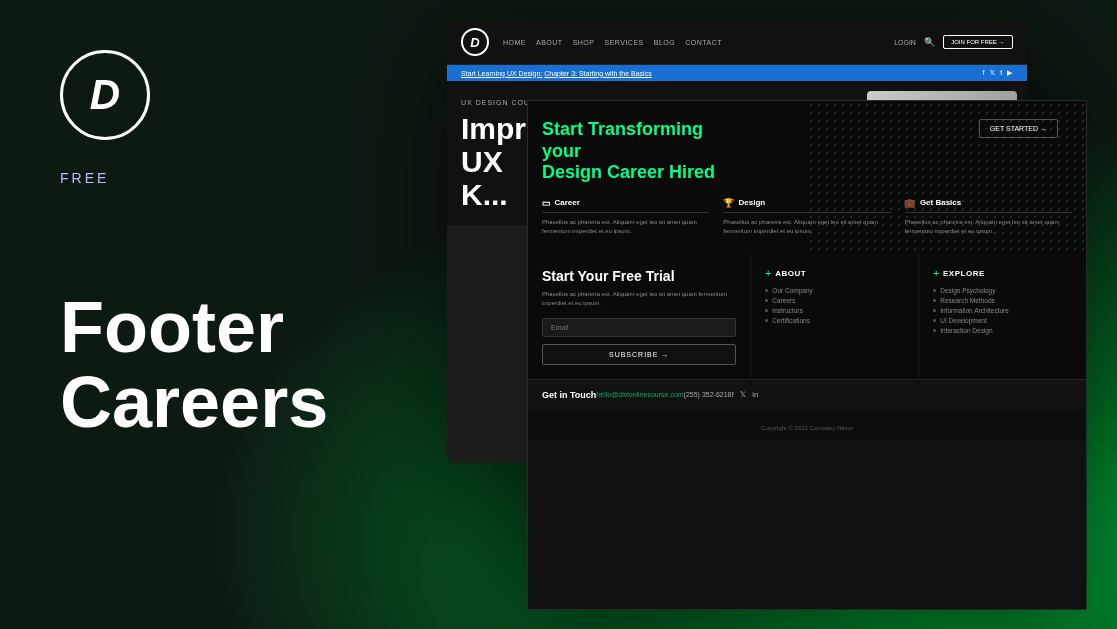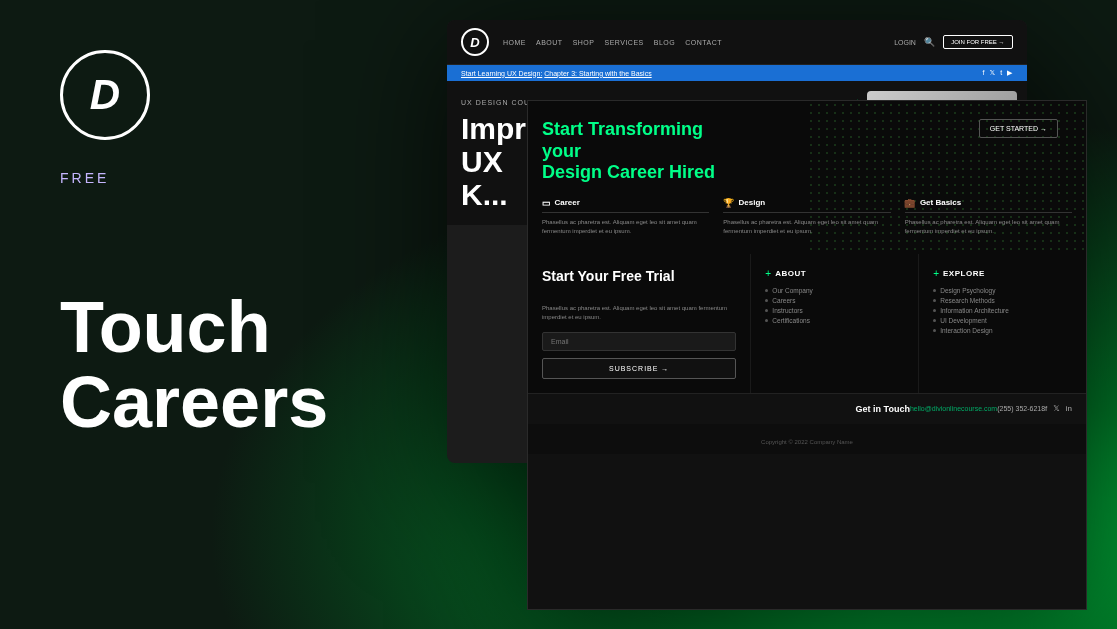--- a/index.html
+++ b/index.html
@@ -304,21 +304,21 @@
     .trial-col {
       flex: 1.4;
       padding: 14px;
       border-right: 1px solid #1a1a1a;
     }
 
     .trial-title {
       font-size: 14px;
       font-weight: 900;
       color: white;
-      margin-bottom: 20px;
+      margin-bottom: 6px;
     }
 
     .trial-text {
       font-size: 6px;
       color: #888;
       line-height: 1.5;
       margin-bottom: 8px;
     }
 
     .email-input-mock {
@@ -394,21 +394,21 @@
       font-size: 6.5px;
       color: #888;
     }
 
     
     .contact-bar {
       background: #111;
       padding: 10px 14px;
       display: flex;
       align-items: center;
-      justify-content: flex-end;
+      justify-content: flex-start;
       border-top: 1px solid #222;
     }
 
     .contact-label {
       font-size: 9px;
       font-weight: bold;
       color: white;
     }
 
     .contact-email {
@@ -482,21 +482,21 @@
 
 <div class="bg-gradient"></div>
 
 <div class="left-panel">
   <div class="logo-circle">
     <span class="logo-d">D</span>
   </div>
   <div class="free-label">FREE</div>
   <div class="main-title">
     <br>
-    <span>Touch</span><br>
+    <span>Footer</span><br>
     <span>Careers</span>
   </div>
 </div>
 
 <div class="right-panel">
   <div class="mockup-stack">
 
     <div class="back-card">
 
       <div class="browser-nav">

